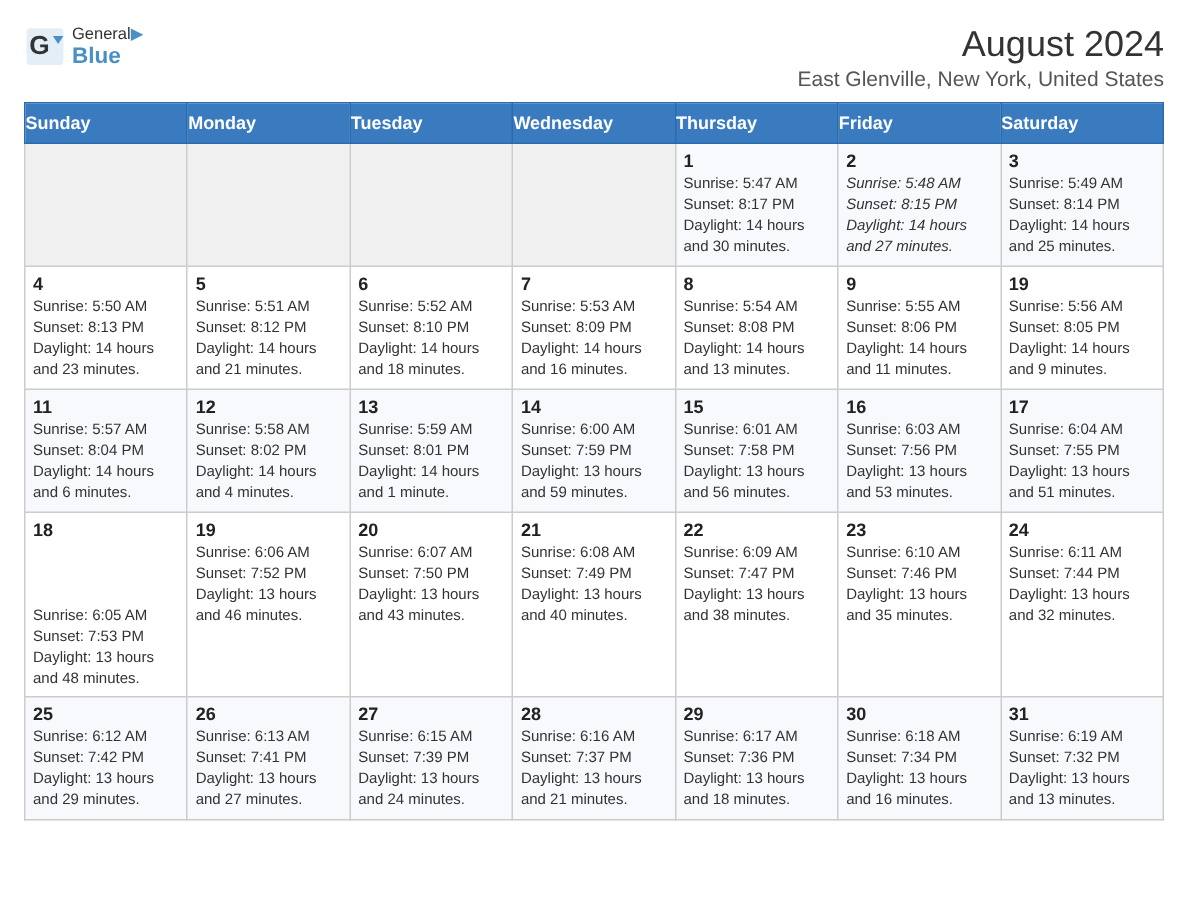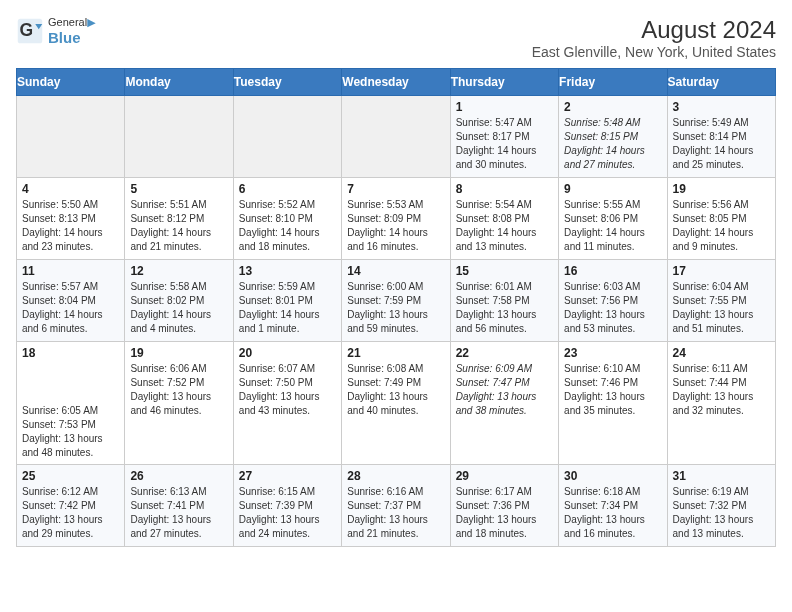--- a/index.html
+++ b/index.html
@@ -264,21 +264,21 @@
         </td>
         <td>
           <div class="day-num">21</div>
           <div class="day-detail" style="white-space: pre-line;">Sunrise: 6:08 AM
 Sunset: 7:49 PM
 Daylight: 13 hours
 and 40 minutes.</div>
         </td>
         <td>
           <div class="day-num">22</div>
-          <div class="day-detail" style="white-space: pre-line; font-style: italic;">Sunrise: 6:09 AM
+          <div class="day-detail" style="white-space: pre-line;">Sunrise: 6:09 AM
 Sunset: 7:47 PM
 Daylight: 13 hours
 and 38 minutes.</div>
         </td>
         <td>
           <div class="day-num">23</div>
           <div class="day-detail" style="white-space: pre-line;">Sunrise: 6:10 AM
 Sunset: 7:46 PM
 Daylight: 13 hours
 and 35 minutes.</div>

